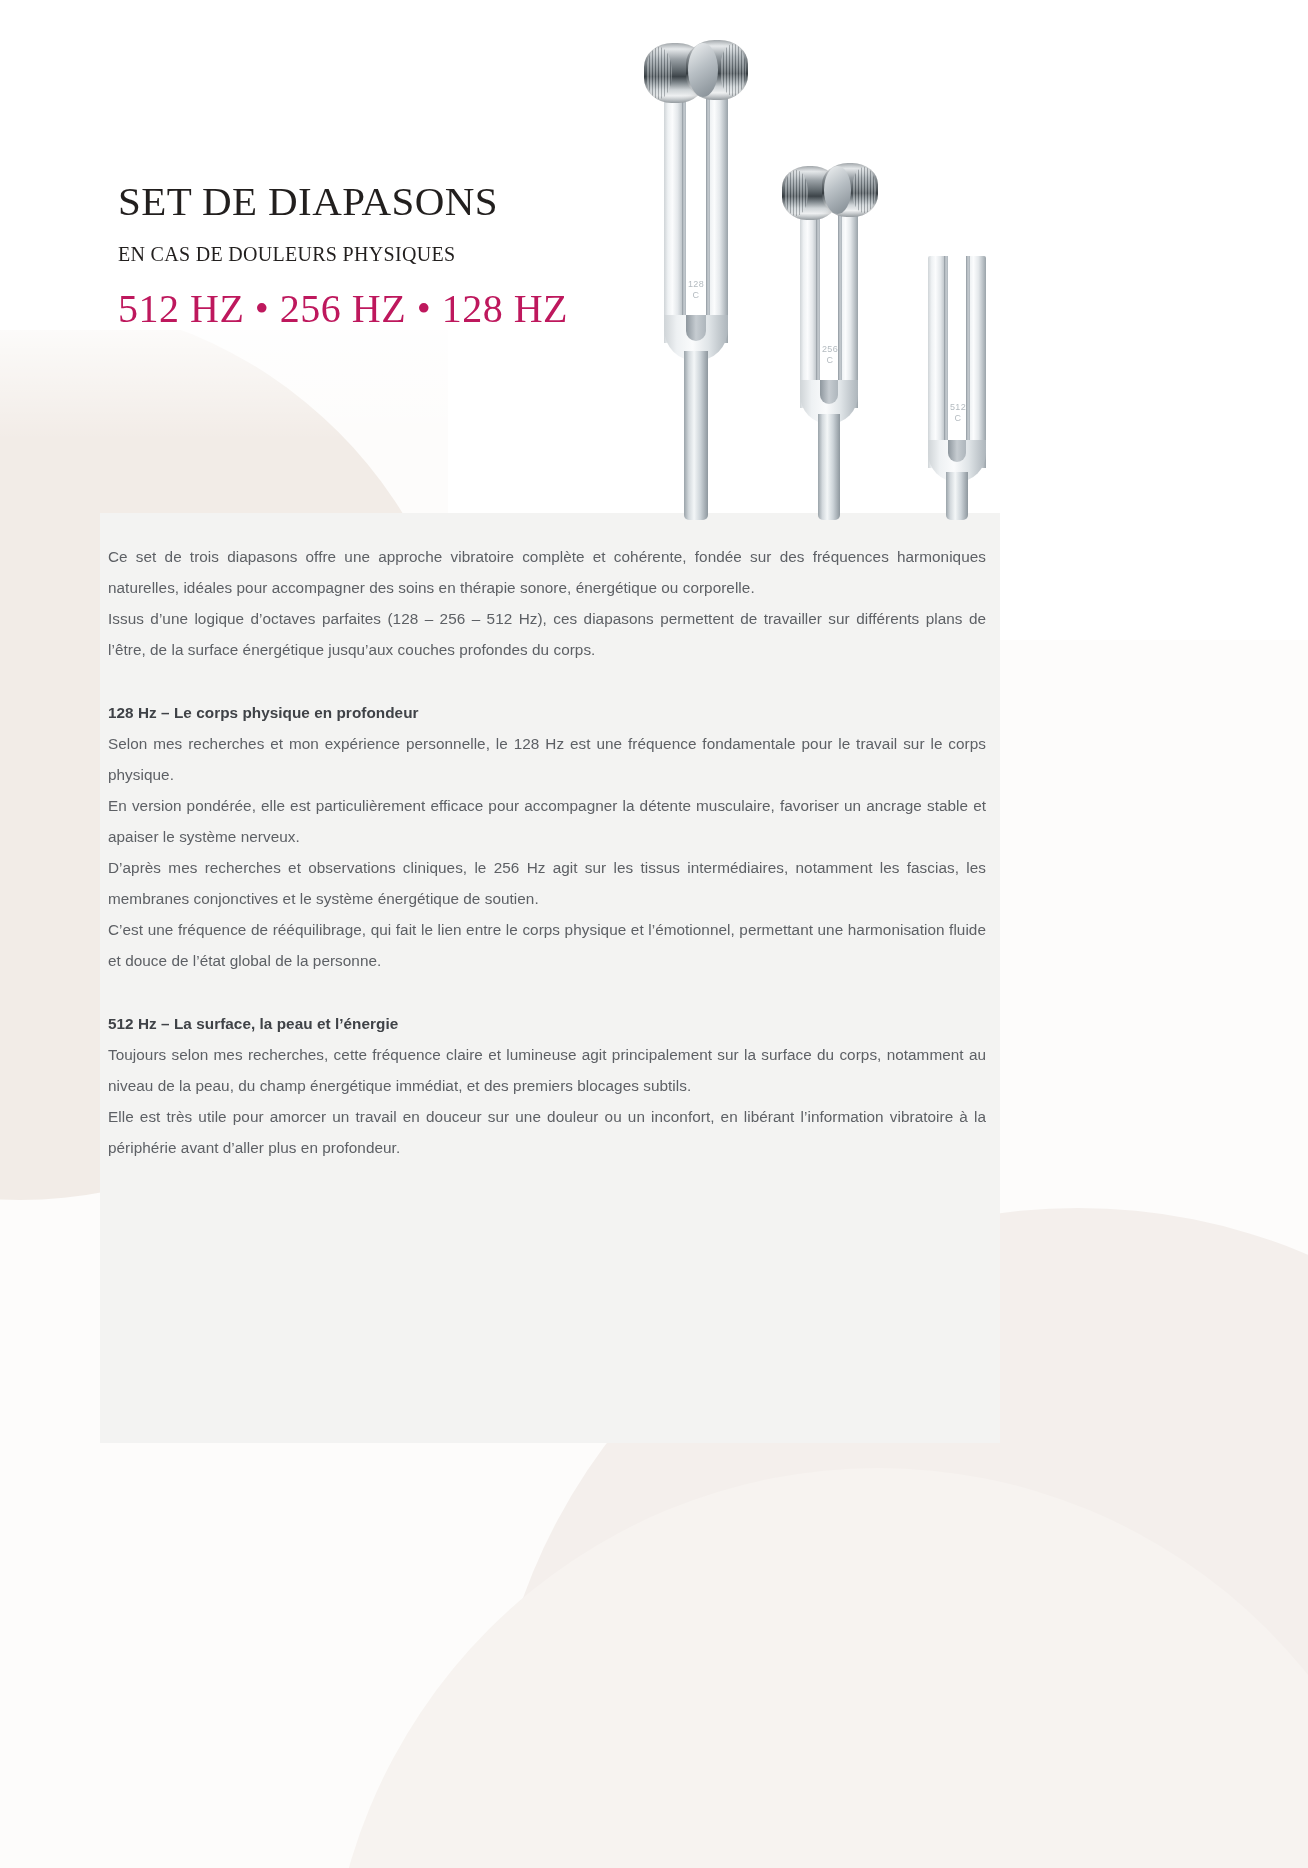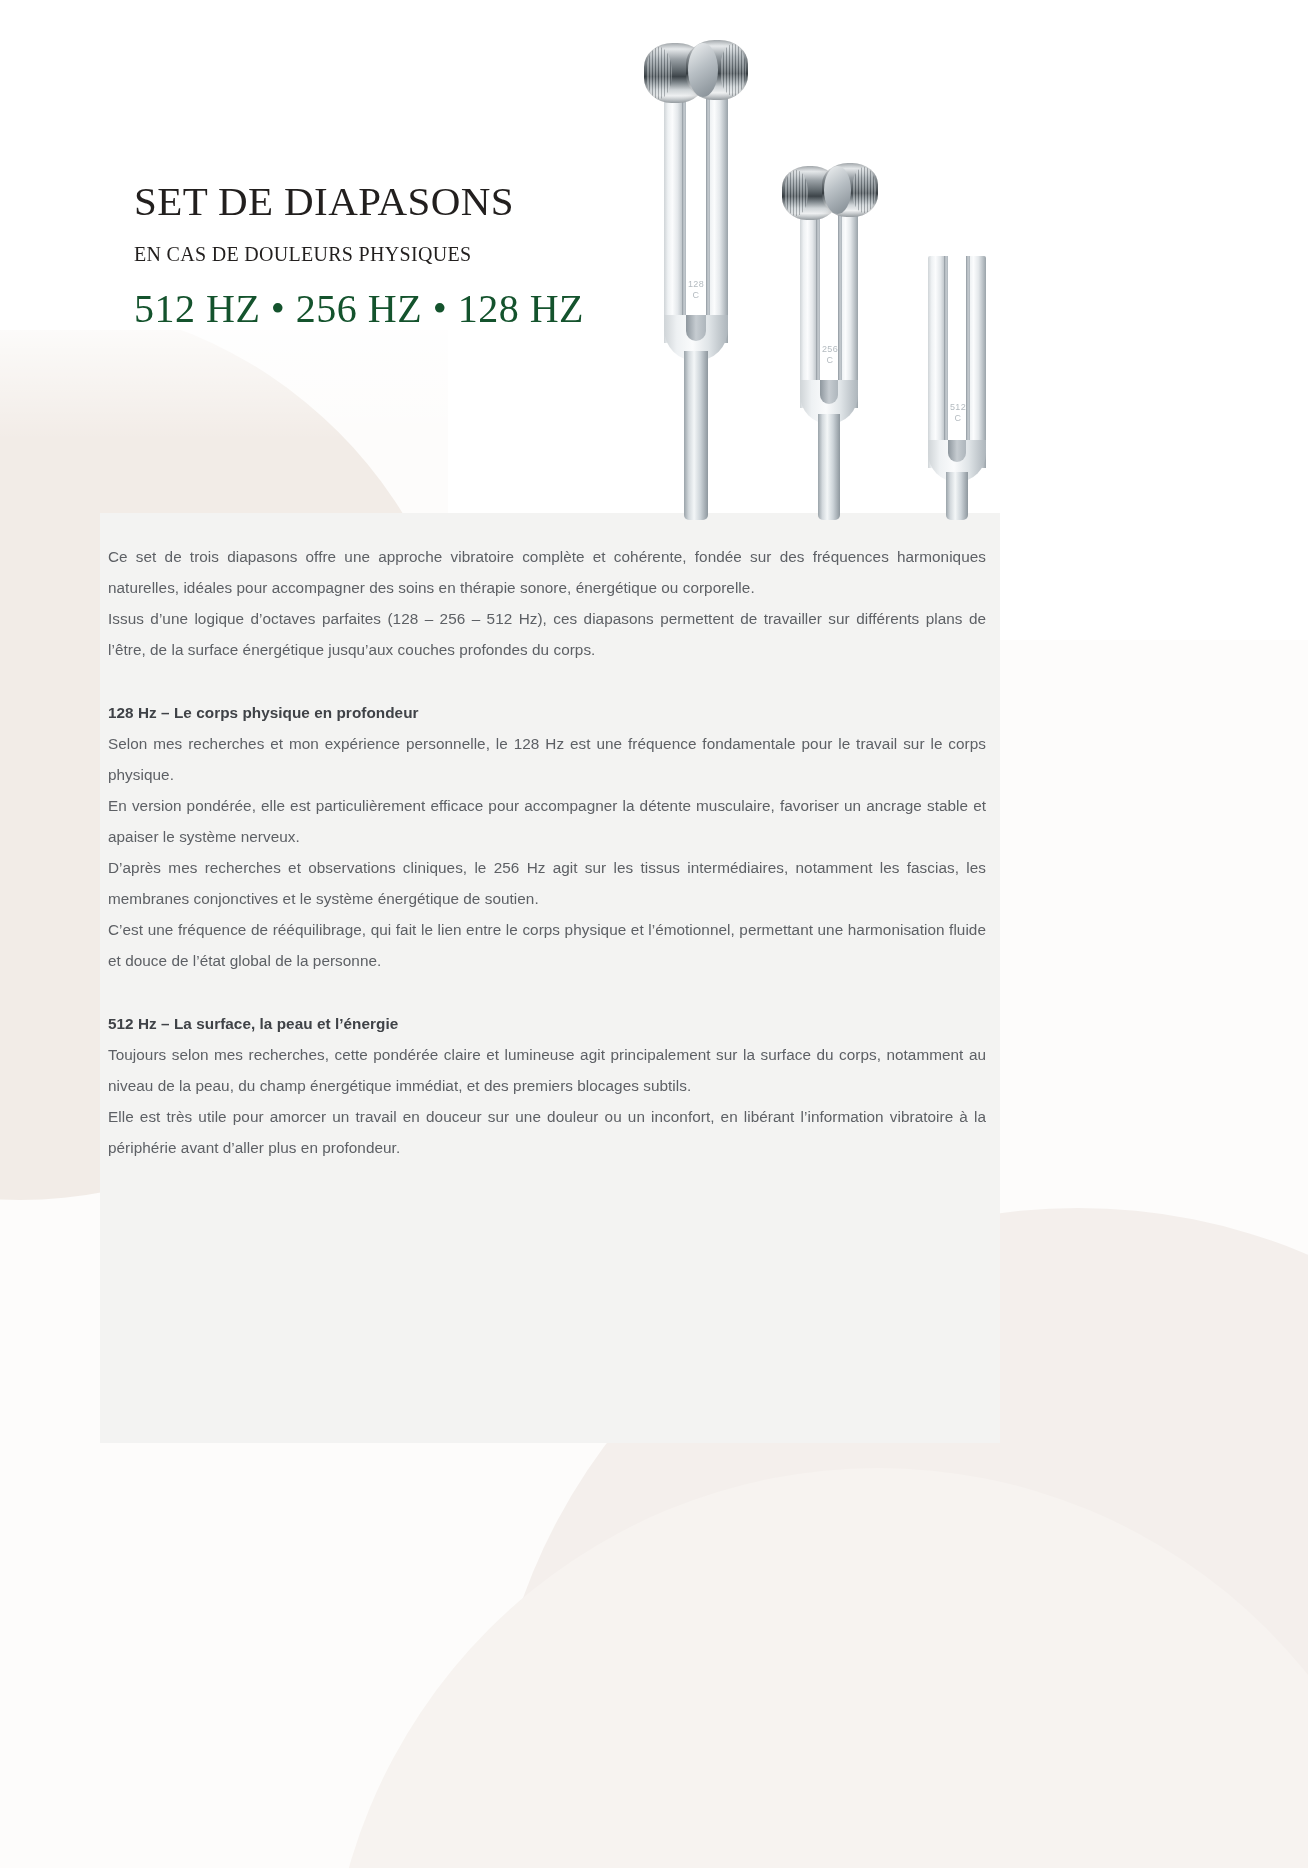--- a/index.html
+++ b/index.html
@@ -83,21 +83,20 @@
     z-index: 1;
   }
 
   
   .header {
     position: absolute;
     left: 118px;
     top: 172px;
     width: 620px;
     z-index: 6;
-    margin-left: 16px;
   }
   .title-line {
     font-family: "Liberation Serif", serif;
     color: #221f1e;
     letter-spacing: 0.4px;
     white-space: nowrap;
   }
   .title-1 {
     font-size: 41px;
     line-height: 58px;
@@ -114,21 +113,21 @@
     line-height: 48px;
     color: #221f1e;
     font-weight: 400;
     letter-spacing: 0.3px;
     white-space: nowrap;
   }
   .freq-line {
     font-family: "Liberation Serif", serif;
     font-size: 40px;
     line-height: 58px;
-    color: #14532d;
+    color: #be185d;
     font-weight: 400;
     letter-spacing: 0.5px;
     white-space: nowrap;
     margin-top: 2px;
   }
 
   
   .forks {
     position: absolute;
     left: 600px;
@@ -328,19 +327,19 @@
       <p class="para para-tight">Issus d’une logique d’octaves parfaites (128 – 256 – 512 Hz), ces diapasons permettent de travailler sur différents plans de l’être, de la surface énergétique jusqu’aux couches profondes du corps.</p>
 
       <p class="section-head gap-before">128 Hz – Le corps physique en profondeur</p>
       <p class="para">Selon mes recherches et mon expérience personnelle, le 128 Hz est une fréquence fondamentale pour le travail sur le corps physique.</p>
       <p class="para">En version pondérée, elle est particulièrement efficace pour accompagner la détente musculaire, favoriser un ancrage stable et apaiser le système nerveux.</p>
 
       <p class="para">D’après mes recherches et observations cliniques, le 256 Hz agit sur les tissus intermédiaires, notamment les fascias, les membranes conjonctives et le système énergétique de soutien.</p>
       <p class="para">C’est une fréquence de rééquilibrage, qui fait le lien entre le corps physique et l’émotionnel, permettant une harmonisation fluide et douce de l’état global de la personne.</p>
 
       <p class="section-head gap-before">512 Hz – La surface, la peau et l’énergie</p>
-      <p class="para">Toujours selon mes recherches, cette pondérée claire et lumineuse agit principalement sur la surface du corps, notamment au niveau de la peau, du champ énergétique immédiat, et des premiers blocages subtils.</p>
+      <p class="para">Toujours selon mes recherches, cette fréquence claire et lumineuse agit principalement sur la surface du corps, notamment au niveau de la peau, du champ énergétique immédiat, et des premiers blocages subtils.</p>
       <p class="para">Elle est très utile pour amorcer un travail en douceur sur une douleur ou un inconfort, en libérant l’information vibratoire à la périphérie avant d’aller plus en profondeur.</p>
 
     </div>
   </div>
 
 </div>
 
 </body></html>

